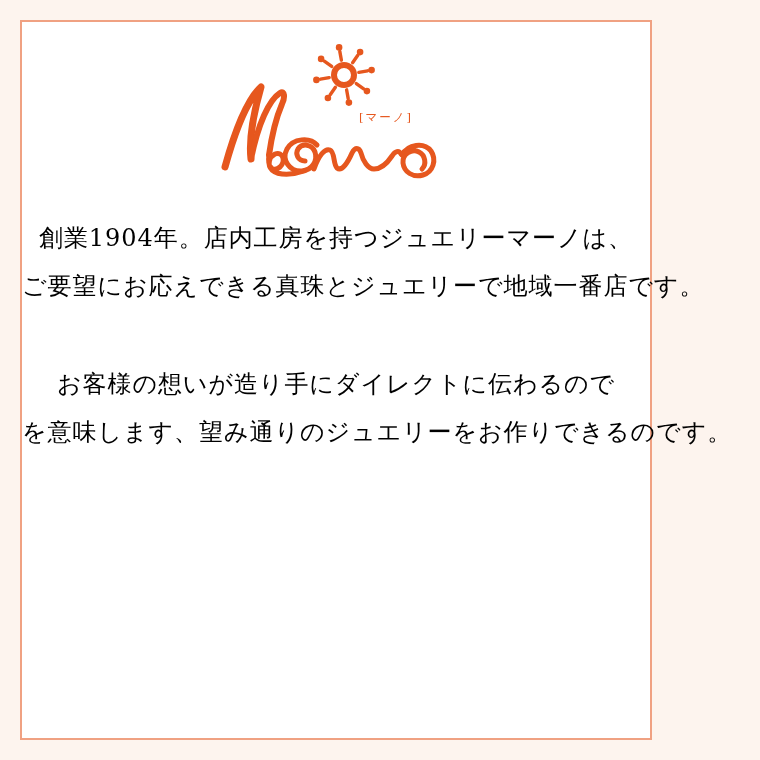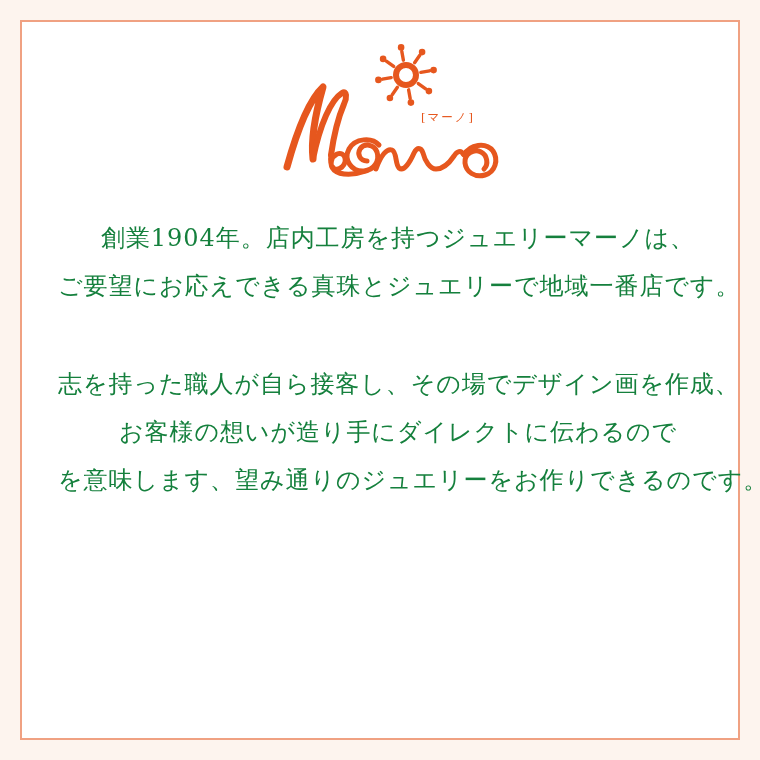--- a/index.html
+++ b/index.html
@@ -11,38 +11,37 @@
     height: 760px;
     background: #fdf4ee;
     font-family: "DejaVu Serif", "Liberation Serif", serif;
     position: relative;
     overflow: hidden;
   }
   .panel {
     position: absolute;
     left: 20px;
     top: 20px;
-    width: 720px;
+    width: 632px;
     height: 720px;
     box-sizing: border-box;
     background: #ffffff;
     border: 2px solid #f0a182;
-    padding-left: 36px;
   }
   .logo-wrap {
     margin-top: 20px;
     display: flex;
     justify-content: center;
   }
   .logo-wrap svg {
     display: block;
   }
   .copy {
     text-align: center;
-    color: #15803d;
+    color: #000000;
     font-size: 24px;
     line-height: 48px;
     letter-spacing: 0.04em;
   }
   .copy p {
     margin: 0;
     white-space: nowrap;
   }
   .intro { margin-top: 32px; }
   .about { margin-top: 50px; }
@@ -91,18 +90,17 @@
       <text x="170" y="79" text-anchor="middle" fill="#e6571e" class="katakana-tag">[マーノ]</text>
     </svg>
   </div>
 
   <section class="copy intro">
     <p>創業1904年。店内工房を持つジュエリーマーノは、</p>
     <p>ご要望にお応えできる真珠とジュエリーで地域一番店です。</p>
   </section>
 
   <section class="copy about">
-    <p>志を持った職人が自ら接客し、その場でデザイン画を作成、</p>
     <p>お客様の想いが造り手にダイレクトに伝わるので</p>
     <p>を意味します、望み通りのジュエリーをお作りできるのです。</p>
   </section>
 
 </div>
 
 </body></html>

